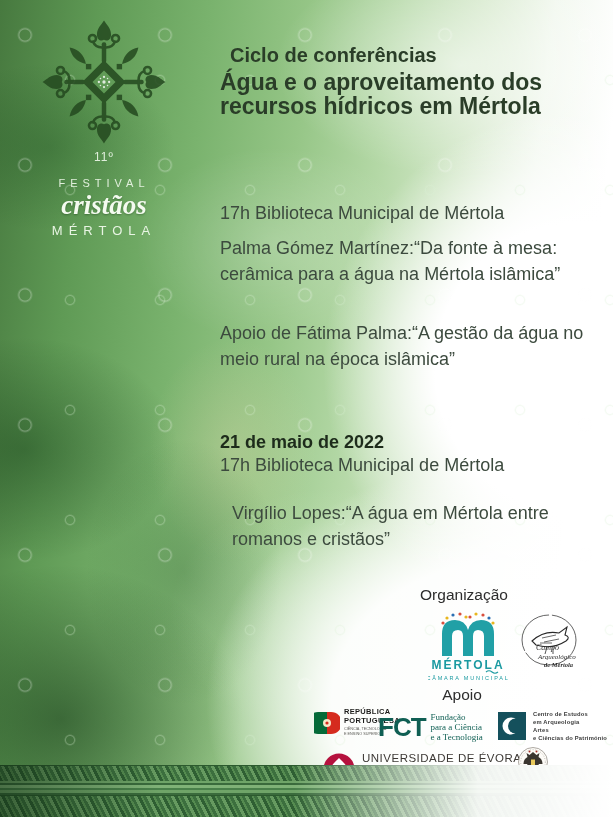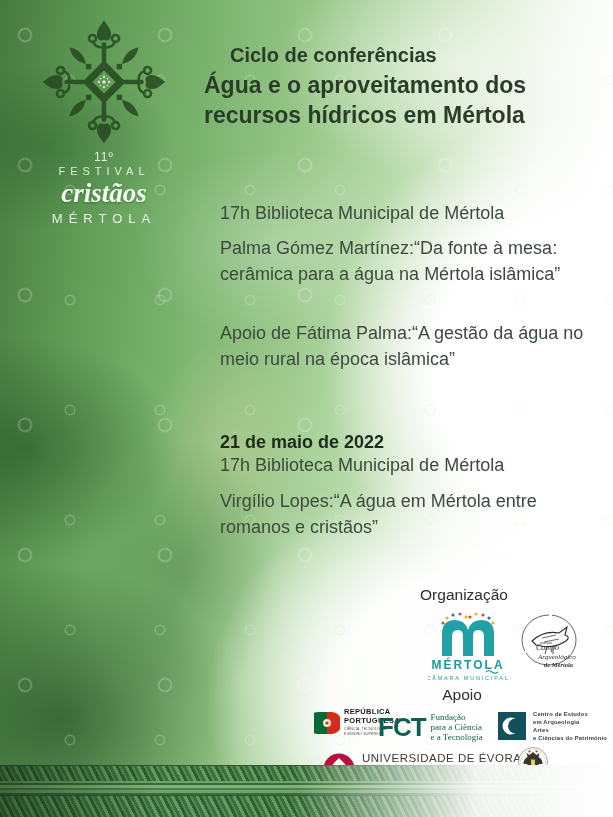--- a/index.html
+++ b/index.html
@@ -29,27 +29,27 @@
     background-image:
       radial-gradient(circle 8px at 25px 35px, rgba(255,255,255,0) 5px, rgba(255,255,255,.28) 6px, rgba(255,255,255,0) 8px),
       radial-gradient(circle 6px at 70px 80px, rgba(255,255,255,0) 3.5px, rgba(220,242,214,.30) 4.5px, rgba(255,255,255,0) 6px),
       radial-gradient(circle 3px at 110px 20px, rgba(235,250,230,.30) 1.5px, rgba(255,255,255,0) 3px);
     background-size:140px 130px,90px 110px,64px 58px;
   }
 
   
   .festival{position:absolute;left:16px;top:18px;width:176px;text-align:center;color:#e8f4e3;}
   .festival .edition{font-size:12px;letter-spacing:1px;margin-top:0;opacity:.95;}
-  .festival .word-festival{font-size:11px;letter-spacing:5px;margin-top:1px;opacity:.95;}
+  .festival .word-festival{font-size:11px;letter-spacing:5px;margin-top:13px;opacity:.95;}
   .festival .word-islamico{font-family:"Liberation Serif",serif;font-style:italic;font-weight:bold;font-size:27px;margin-top:1px;color:#f4fbf0;text-shadow:0 1px 2px rgba(10,40,10,.35);}
   .festival .word-mertola{font-size:13px;letter-spacing:6px;margin-top:2px;}
 
   
   .kicker{position:absolute;left:220px;top:44px;font-size:20px;font-weight:bold;color:#2a3d28;margin-left:10px;}
-  .title{position:absolute;left:204px;top:70px;width:392px;font-size:23px;line-height:30px;font-weight:bold;color:#2a3d28;}
+  .title{position:absolute;left:220px;top:70px;width:392px;font-size:23px;line-height:24px;font-weight:bold;color:#2a3d28;}
   .sess-date{position:absolute;left:220px;font-size:18px;font-weight:bold;color:#1d2b1b;}
   .sess-venue{position:absolute;left:220px;font-size:18px;color:#3c4a3e;}
   .talk{position:absolute;left:220px;width:378px;font-size:18px;line-height:26px;color:#3c4a3e;}
 
   
   .section-label{position:absolute;font-size:15.5px;color:#2d2d2d;text-align:center;width:120px;}
 
   
   .logoblock{position:absolute;}
   .fct-wrap{display:flex;align-items:center;gap:5px;}
@@ -132,21 +132,21 @@
 
   <div class="kicker">Ciclo de conferências</div>
   <div class="title">Água e o aproveitamento dos recursos hídricos em Mértola</div>
 
   <div class="sess-venue" style="top:203px">17h Biblioteca Municipal de Mértola</div>
   <p class="talk" style="top:235px;margin:0"><span>Palma Gómez Martínez:</span><span>“Da fonte à mesa: cerâmica para a água na Mértola islâmica”</span></p>
   <p class="talk" style="top:320px;margin:0"><span>Apoio de Fátima Palma:</span><span>“A gestão da água no meio rural na época islâmica”</span></p>
 
   <div class="sess-date" style="top:432px">21 de maio de 2022</div>
   <div class="sess-venue" style="top:455px">17h Biblioteca Municipal de Mértola</div>
-  <p class="talk" style="top:488px;margin:0"><span>Virgílio Lopes:</span><span>“A água em Mértola entre romanos e cristãos”</span></p>
+  <p class="talk" style="top:488px;margin:12px"><span>Virgílio Lopes:</span><span>“A água em Mértola entre romanos e cristãos”</span></p>
 
   <div class="section-label" style="left:404px;top:586px">Organização</div>
 
   <div class="logoblock" style="left:428px;top:610px">
     <svg width="80" height="72" viewBox="0 0 80 72">
       <path d="M14,46 L14,24 Q14,10 27,10 Q37,10 40,20 Q43,10 53,10 Q66,10 66,24 L66,46 L56,46 L56,26 Q56,20 50,20 Q45,20 45,26 L45,46 L35,46 L35,26 Q35,20 30,20 Q24,20 24,26 L24,46 Z" fill="#21a0a6"></path>
       <circle cx="15" cy="13" r="1.6" fill="#d94f3d"></circle>
         <circle cx="19" cy="8" r="1.6" fill="#e8b61e"></circle>
       <circle cx="25" cy="5" r="1.6" fill="#2b6fb3"></circle>
         <circle cx="32" cy="4" r="1.6" fill="#d94f3d"></circle>

